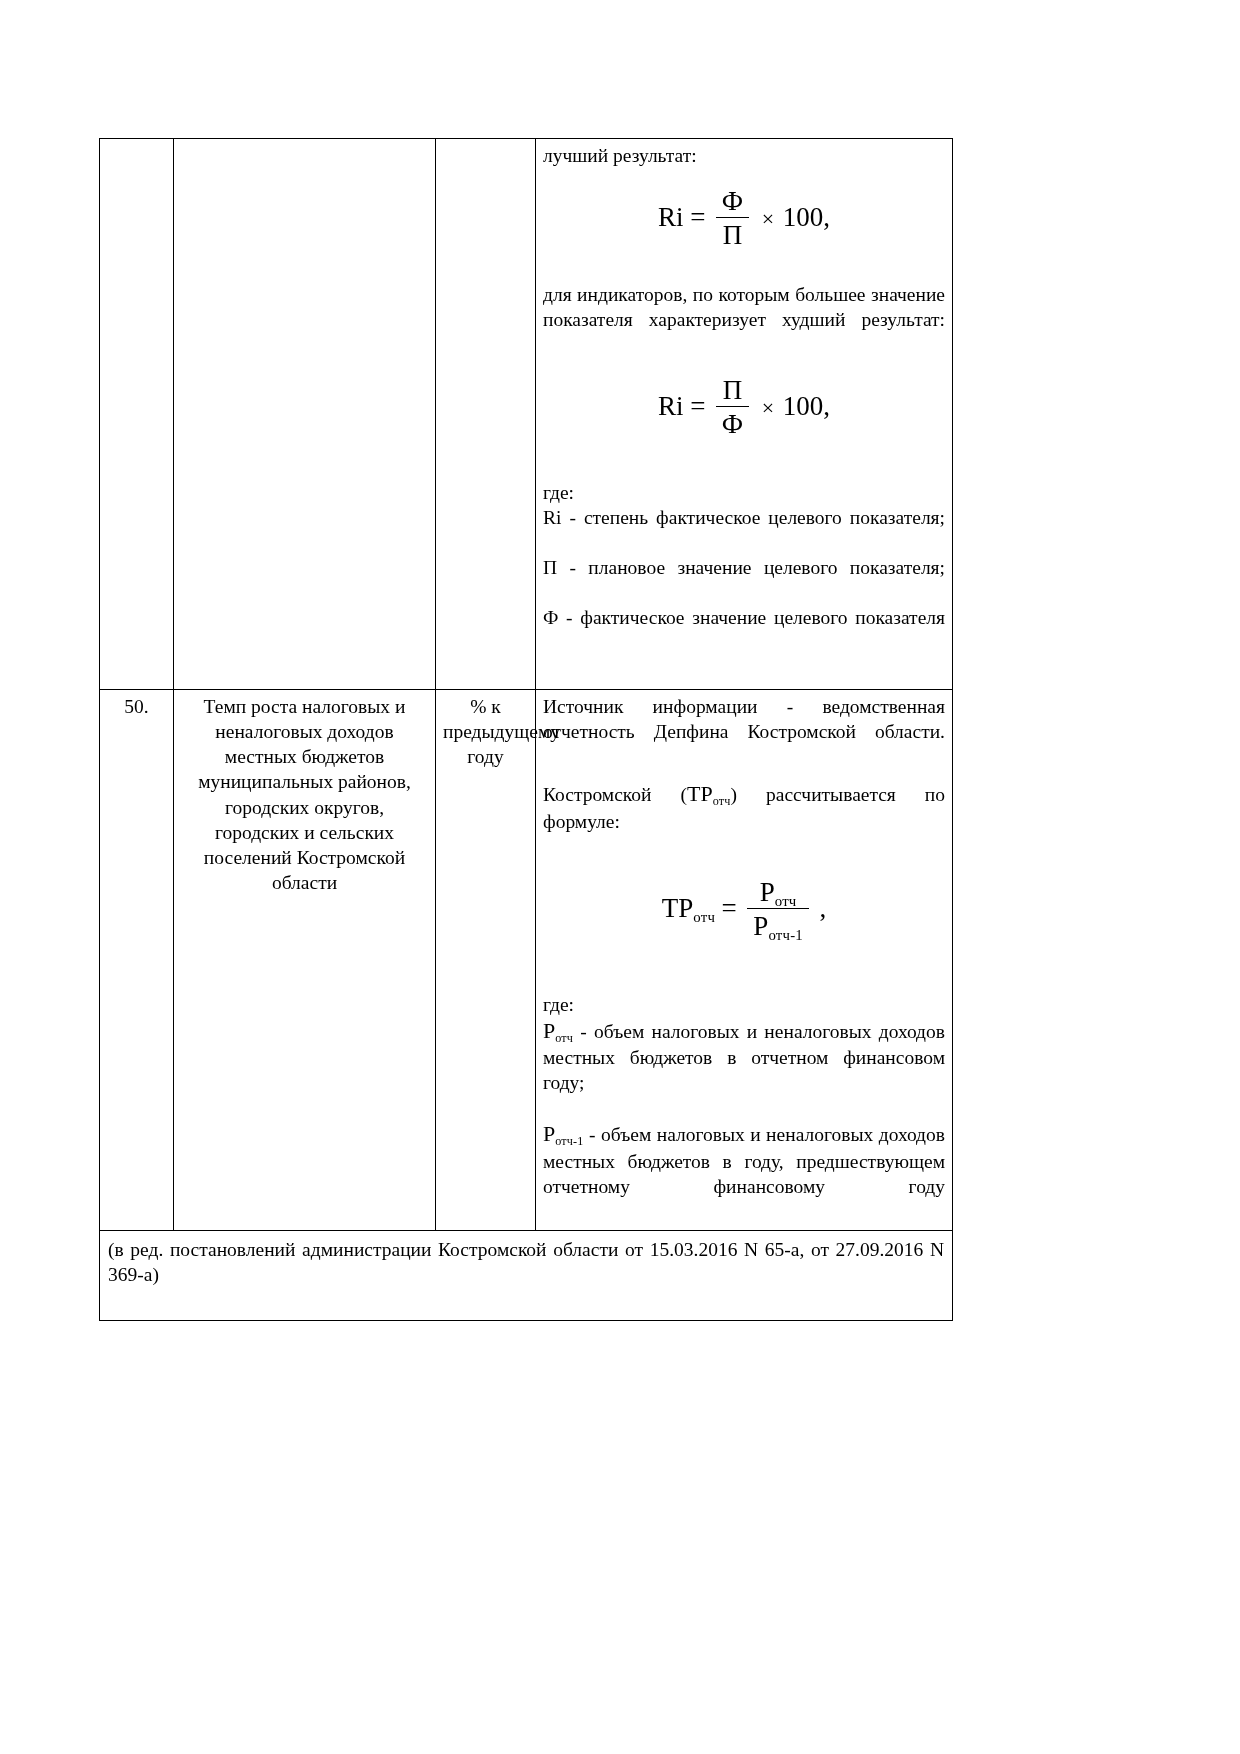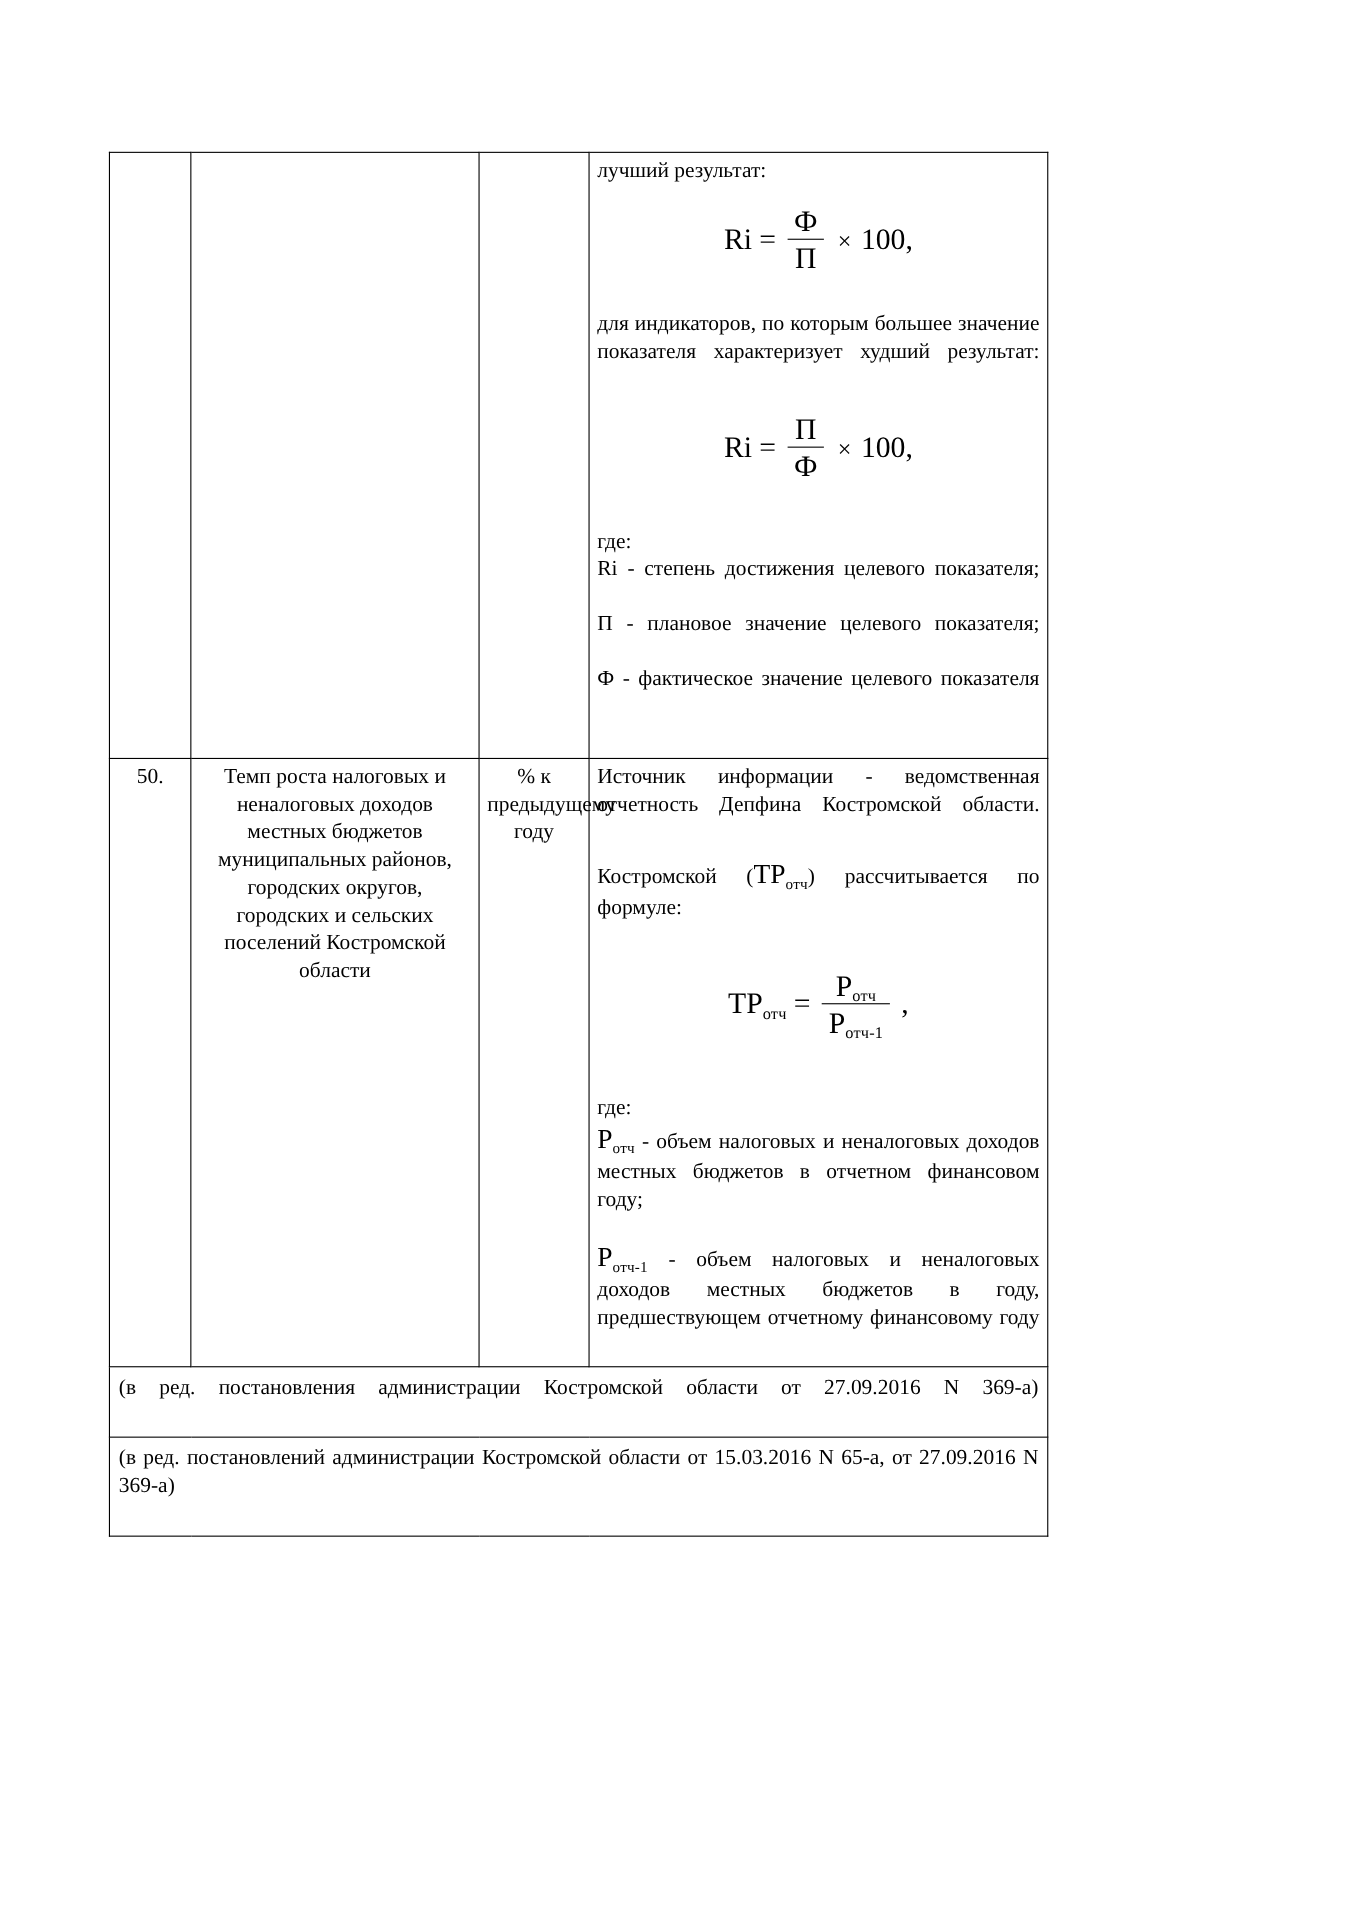--- a/index.html
+++ b/index.html
@@ -108,21 +108,21 @@
   .fvar { font-size: 27px; }
   .times { font-size: 22px; margin: 0 2px; }
   sub.sb {
     font-size: 0.55em;
     vertical-align: baseline;
     position: relative;
     bottom: -0.33em;
     letter-spacing: 0.2px;
   }
   .inline-var {
-    font-size: 25px;
+    font-size: 22px;
     white-space: nowrap;
   }
   .note-row td {
     text-align: justify;
     text-justify: inter-word;
     padding: 6px 8px 7px 8px;
   }
   .note-row td .just::after { content: ""; display: inline-block; width: 100%; }
   .tall-empty { height: 540px; }
 </style>
@@ -169,21 +169,21 @@
               <span class="top fvar">П</span>
               <span class="bot fvar">Ф</span>
             </span>
             <span class="times">×</span>
             <span class="fvar">100,</span>
           </div>
 
           <div class="gap-md"></div>
 
           <p class="plain">где:</p>
-          <p class="just">Ri - степень достижения целевого показателя;</p>
+          <p class="just">Ri - степень фактическое целевого показателя;</p>
           <p class="just">П - плановое значение целевого показателя;</p>
           <p class="just">Ф - фактическое значение целевого показателя</p>
         </td>
       </tr>
 
       <tr>
         <td class="num-cell">50.</td>
         <td class="name-cell just">Темп роста налоговых и неналоговых доходов местных бюджетов муниципальных районов, городских округов, городских и сельских поселений Костромской области</td>
         <td class="unit-cell">% к предыдущему году</td>
         <td class="src-cell">
@@ -212,25 +212,20 @@
           <p class="just">
             <span class="inline-var"><span>Р</span><sub class="sb">отч</sub></span><span> - объем налоговых и неналоговых доходов местных бюджетов в отчетном финансовом году;</span>
           </p>
 
           <p class="just">
             <span class="inline-var"><span>Р</span><sub class="sb">отч-1</sub></span><span> - объем налоговых и неналоговых доходов местных бюджетов в году, предшествующем отчетному финансовому году</span>
           </p>
         </td>
       </tr>
 
-      <tr class="note-row">
-        <td colspan="4">
-          <span class="just">(в ред. постановления администрации Костромской области от 27.09.2016 N 369-а)</span>
-        </td>
-      </tr>
 
 
       <tr class="note-row">
         <td colspan="4">
           <span class="just">(в ред. постановлений администрации Костромской области от 15.03.2016 N 65-а, от 27.09.2016 N 369-а)</span>
         </td>
       </tr>
 
     </tbody>
   </table>

